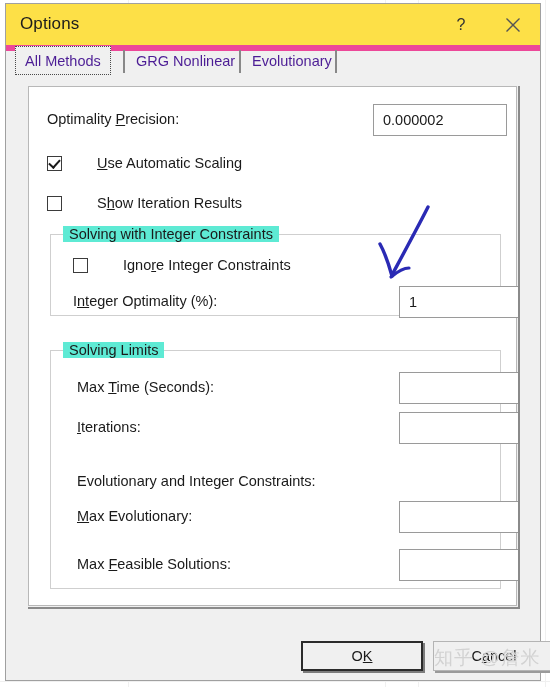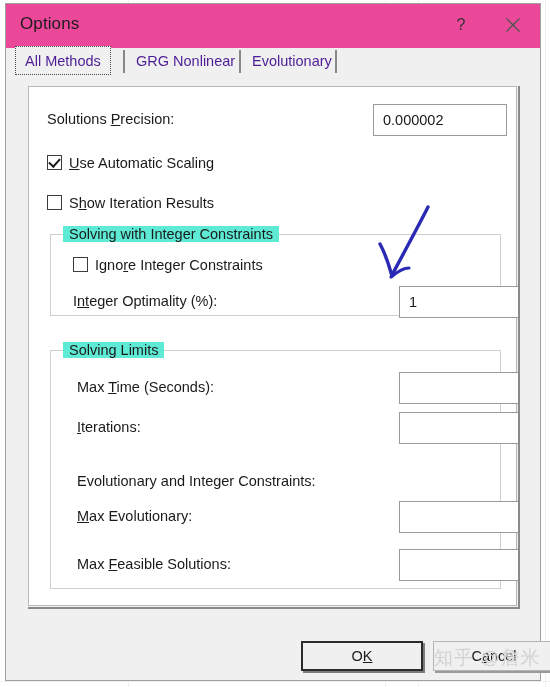--- a/index.html
+++ b/index.html
@@ -43,22 +43,22 @@
     height: 678px;
     background: #f0f0f0;
     border: 1px solid #a0a0a0;
     box-sizing: border-box;
   }
 
   
   #titlebar {
     position: relative;
     height: 41px;
-    background: #ec4899;
-    border-bottom: 3px solid #ec4899;
+    background: #fde047;
+    border-bottom: 6px solid #ec4899;
   }
   #title-text {
     position: absolute;
     left: 14px;
     top: 10px;
     font-size: 17px;
     color: #1c1c1c;
     letter-spacing: 0.1px;
   }
   .caption-btn {
@@ -152,22 +152,23 @@
     color: #1a1a1a;
     display: flex;
     align-items: center;
     padding-left: 9px;
   }
 
   
   .cbwrap {
     position: absolute;
     display: flex;
-    align-items: flex-start;
+    align-items: center;
     cursor: default;
+    gap: 28px;
   }
   .cbox {
     width: 15px;
     height: 15px;
     border: 1.6px solid #3b3b3b;
     background: #ffffff;
     box-sizing: border-box;
     position: relative;
     flex: 0 0 auto;
   }
@@ -292,21 +293,21 @@
     <div class="tab-sep" style="left:224px;"></div>
     <div class="tab" style="left:228px;align-items:center;">
       <span>Evolutionary</span>
     </div>
     <div class="tab-sep" style="left:320px;"></div>
   </div>
 
   <div id="panel">
 
     <div class="row-label" style="left:18px; top:24px;">
-      <span>Solutions </span><u>P</u><span>recision:</span>
+      <span>Optimality </span><u>P</u><span>recision:</span>
     </div>
     <div class="tbox" style="left:344px; top:17px; width:134px; height:32px;">
       <span>0.000002</span>
     </div>
 
     <div class="cbwrap" style="left:18px; top:68px;">
       <span class="cbox checked"></span>
       <span class="cblabel"><span></span><u>U</u><span>se Automatic Scaling</span></span>
     </div>
 

